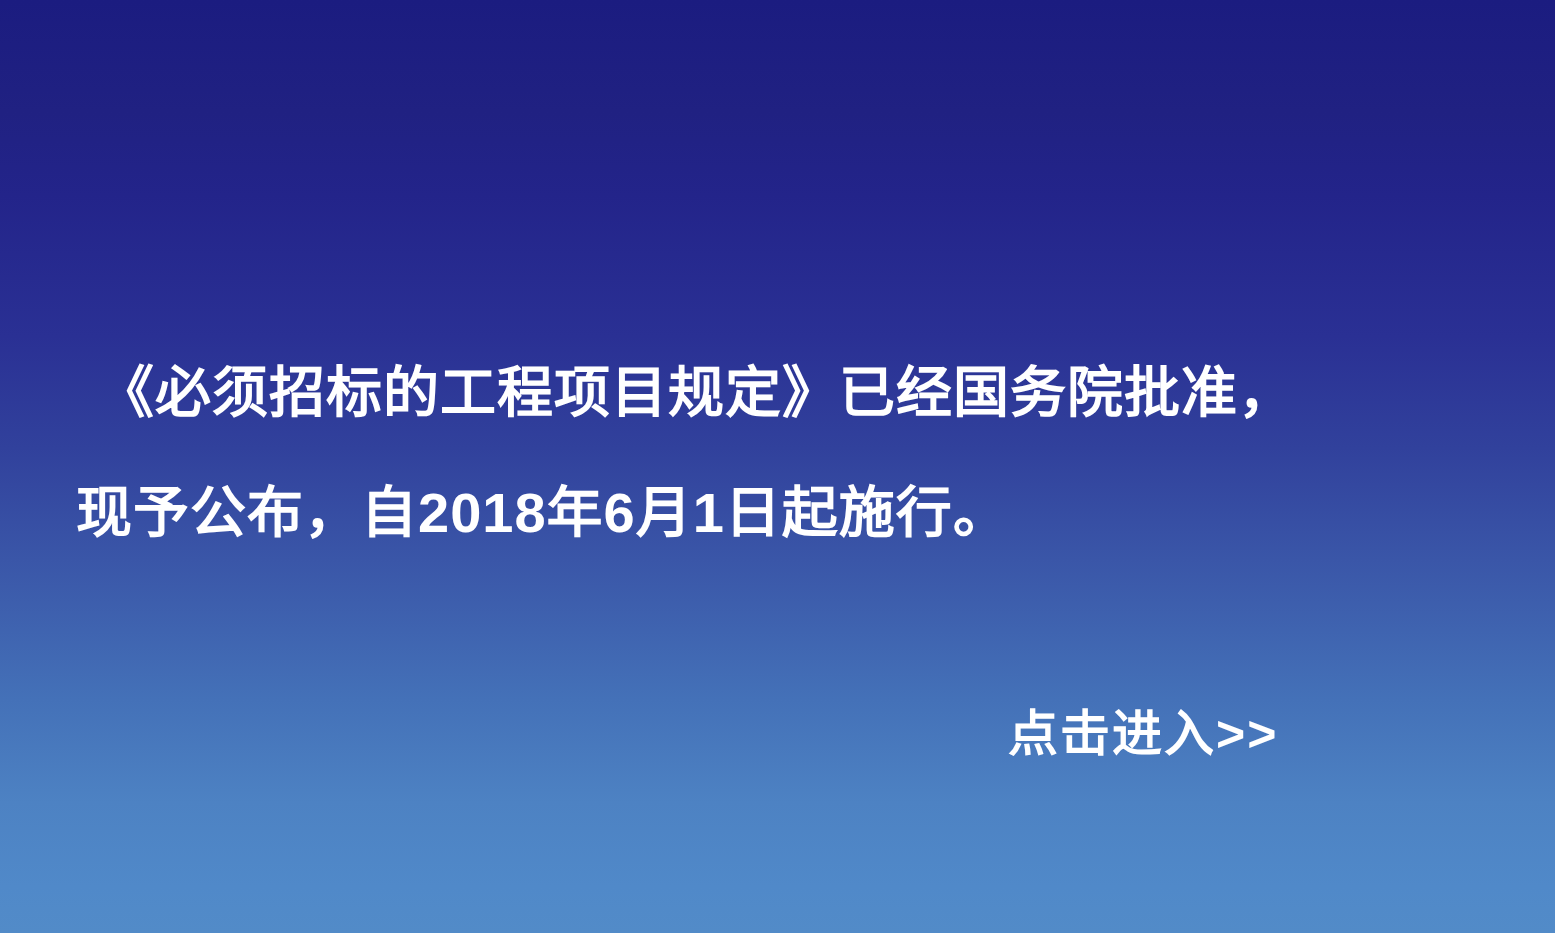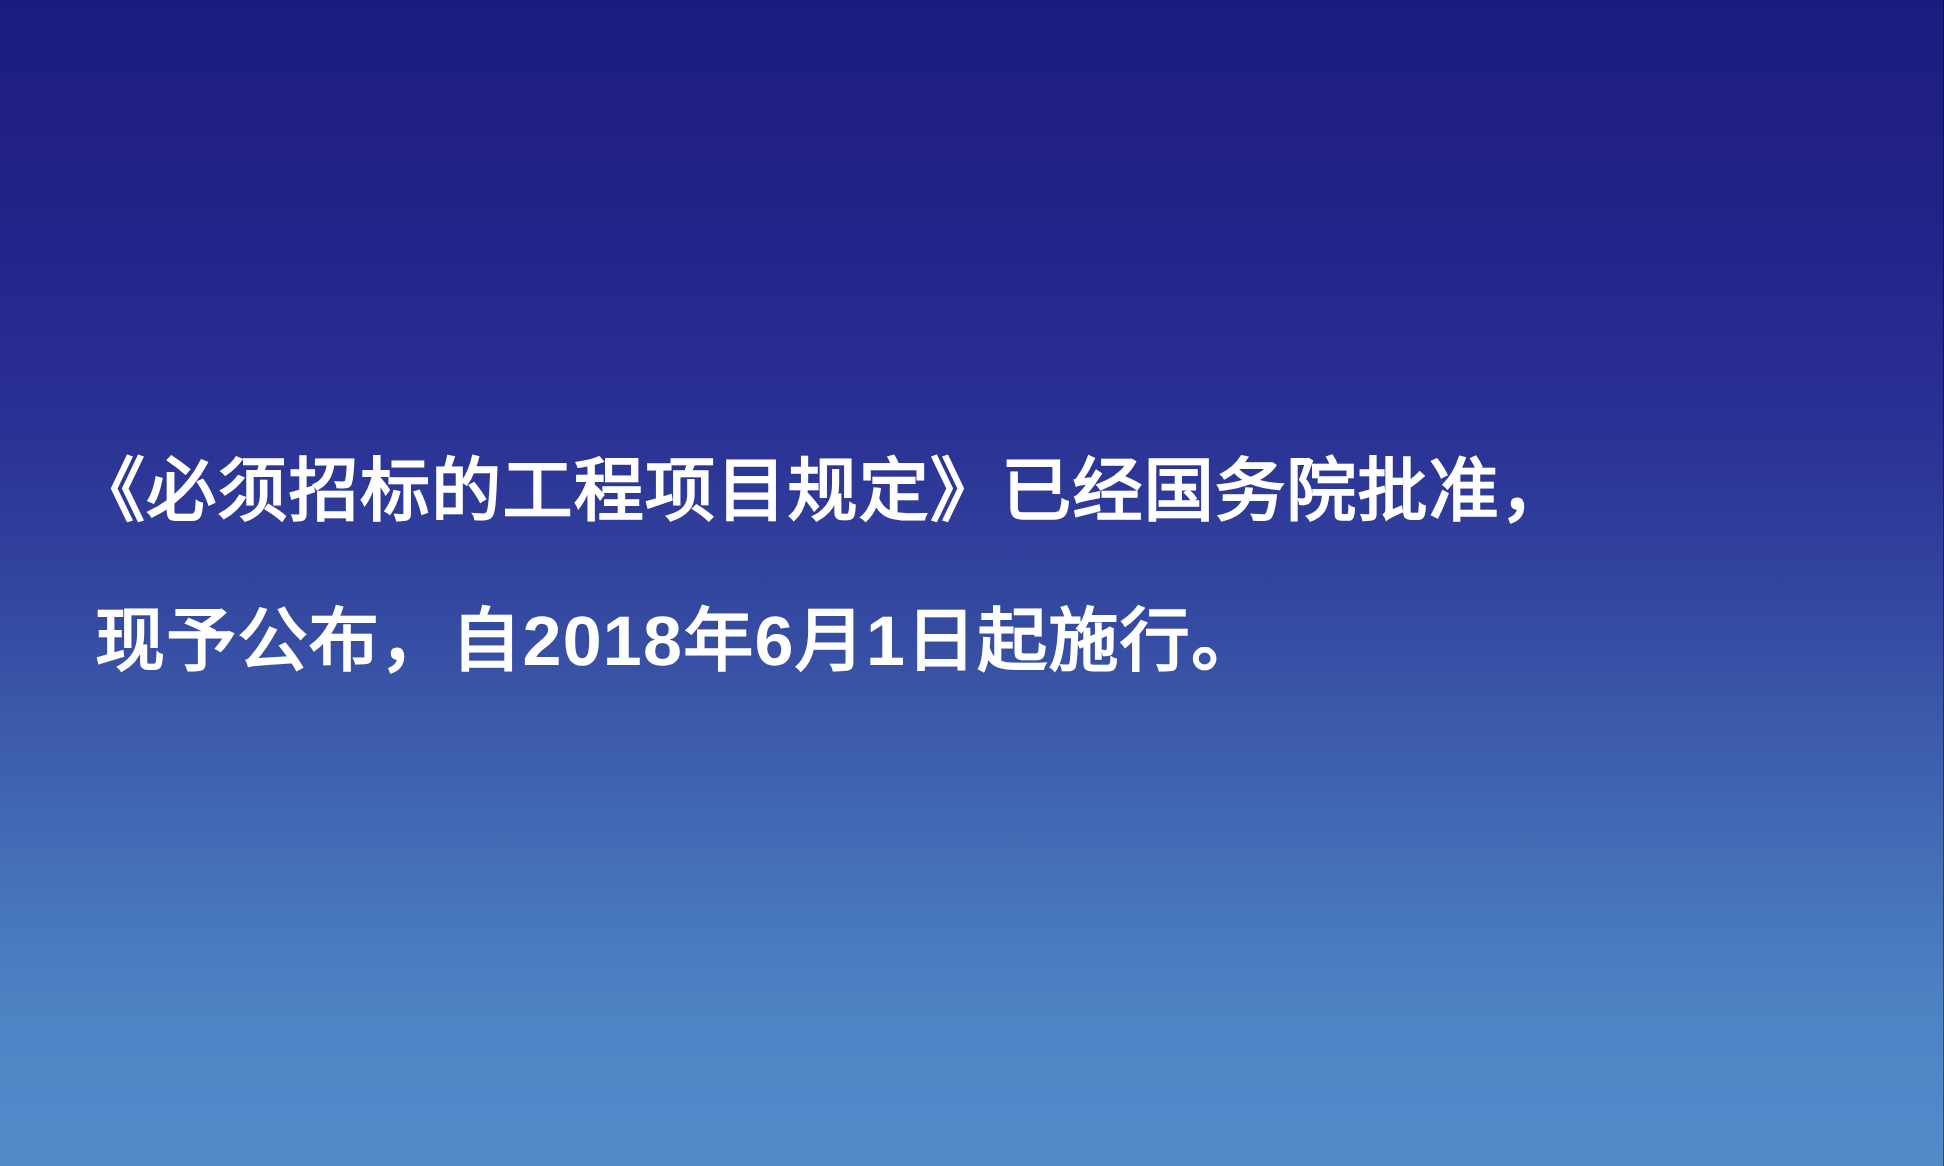--- a/index.html
+++ b/index.html
@@ -45,21 +45,21 @@
     letter-spacing: 1px;
     white-space: nowrap;
   }
 
   .headline-line {
     display: block;
     height: 120px;
   }
 
   .headline-line-1 {
-    padding-left: 60px;
+    padding-left: 98px;
   }
 
   .headline-line-2 {
     padding-left: 76px;
   }
 
   
   .cta-row {
     position: absolute;
     left: 0;
@@ -87,14 +87,17 @@
 </head>
 <body>
 
 <div class="banner">
 
   <div class="headline">
     <span class="headline-line headline-line-1">《必须招标的工程项目规定》已经国务院批准，</span>
     <span class="headline-line headline-line-2">现予公布，自2018年6月1日起施行。</span>
   </div>
 
+  <div class="cta-row">
+    <a class="cta-link" href="#">点击进入&gt;&gt;</a>
+  </div>
 
 </div>
 
 </body></html>

